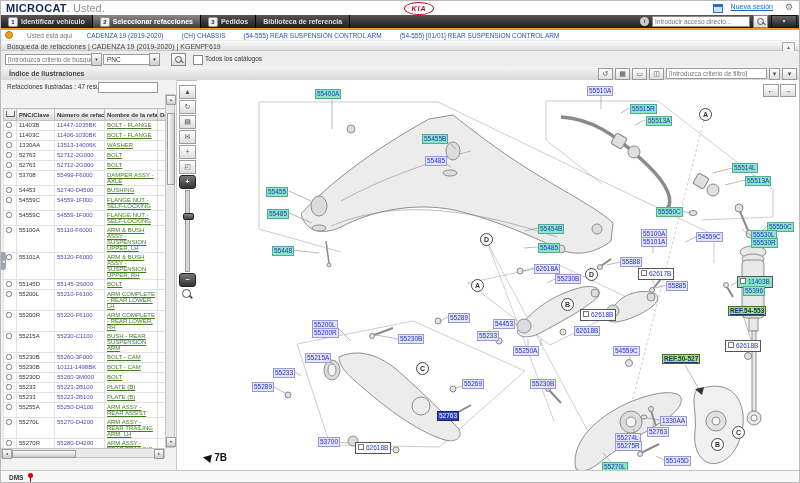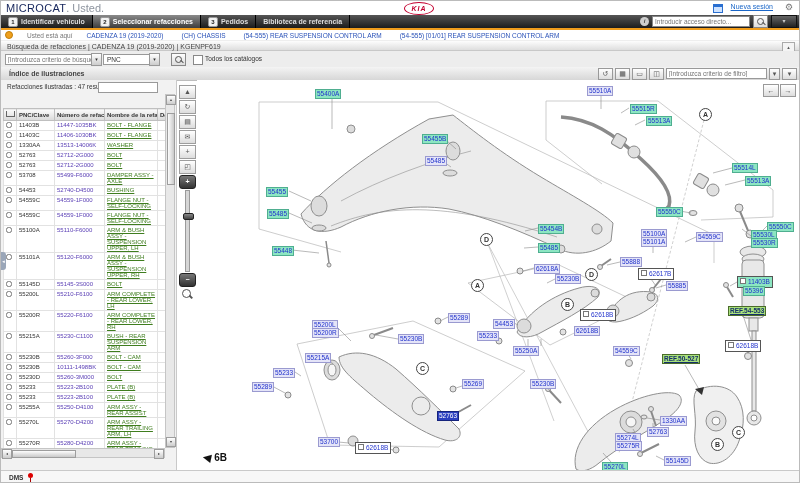--- a/index.html
+++ b/index.html
@@ -2,21 +2,21 @@
 <html><head>
 <meta charset="utf-8">
 <style>
   html,body{margin:0;padding:0;background:#e9e9e9}
   #app{position:relative;width:800px;height:483px;background:#fff;overflow:hidden;
        font-family:"Liberation Sans","DejaVu Sans",sans-serif;font-size:7px;color:#333;
        border:1px solid #bbb;box-sizing:border-box}
   
   .hdr{position:absolute;left:0;top:0;width:800px;height:14px;background:#fff}
   .logo{position:absolute;left:5px;top:0;font-size:11px;line-height:14px}
-  .logo b{color:#16265c;font-weight:normal;letter-spacing:.3px}
+  .logo b{color:#16265c;font-weight:bold;letter-spacing:.3px}
   .logo span{color:#8d949e}
   .kia{position:absolute;left:403px;top:1px;width:28px;height:11px;border:1px solid #c3002f;
        border-radius:50%;color:#c3002f;font-weight:bold;font-style:italic;font-size:7px;
        text-align:center;line-height:11px;letter-spacing:1px}
   .newsess{position:absolute;right:28px;top:2px;color:#1a66c8;font-size:7px;text-decoration:underline;cursor:pointer}
   .winicon{position:absolute;right:78px;top:3px;width:8px;height:7px;border:1px solid #2a6fd0;background:#cfe3ff}
   .winicon:before{content:"";display:block;height:2px;background:#2a6fd0}
   .gear{position:absolute;right:8px;top:1px;font-size:9px;color:#777;cursor:pointer}
   
   .nav{position:absolute;left:0;top:14px;width:800px;height:13px;
@@ -648,21 +648,21 @@
         <div class="co" style="left: 274px; top: 199px;">A</div>
         <div class="co" style="left: 364px; top: 218px;">B</div>
         <div class="co" style="left: 514px; top: 358px;">B</div>
         <div class="co" style="left: 219px; top: 282px;">C</div>
         <div class="co" style="left: 535px; top: 346px;">C</div>
         <div class="co" style="left: 283px; top: 153px;">D</div>
         <div class="co" style="left: 388px; top: 188px;">D</div>
       </div>
     <span class="navarr" style="right:22px">←</span>
     <span class="navarr" style="right:5px">→</span>
-    <span class="fig5b"><span class="ar">◀</span> <span>6B</span></span>
+    <span class="fig5b"><span class="ar">◀</span> <span>7B</span></span>
   </div>
 
   <div class="bbar">
     <span class="dms">DMS</span>
     <span class="redsig">
         <i></i>
       </span>
   </div>
 
   <span class="edgetab">◂</span>

